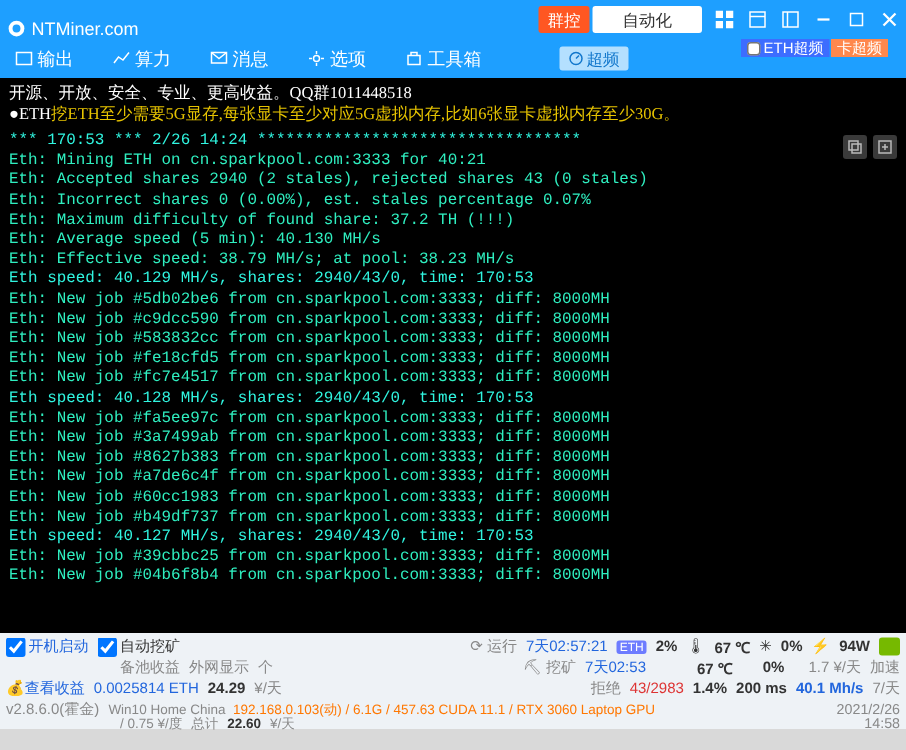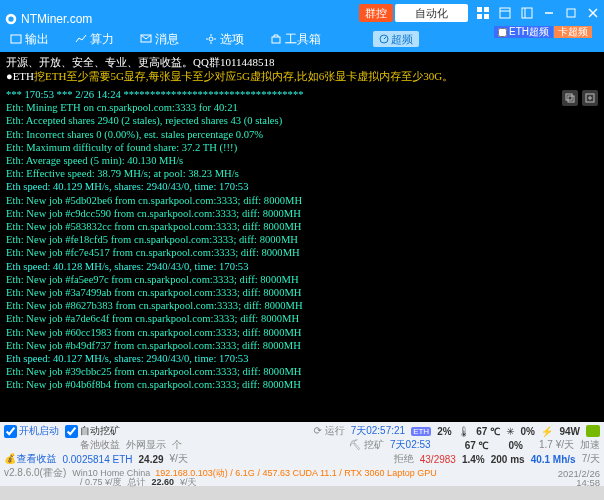--- a/index.html
+++ b/index.html
@@ -18,21 +18,21 @@
   .menubar .side .chip{display:flex;align-items:center;font-size:10px;padding:0 4px;height:12px;color:#fff}
   .chip.eth{background:#3d6dff}
   .chip.cf{background:#ff884d}
   .chaopin{background:#b4e0ff;color:#1177cc;font-size:11px;padding:0 6px;border-radius:2px;height:16px;display:flex;align-items:center;gap:2px;margin-left:32px}
   .banner{background:#000;color:#fff;padding:3px 6px;font-size:11px;line-height:14px;font-family:SimSun,serif}
   .banner .l1{color:#fff}
   .banner .l2{color:#fff}
   .banner .l2 .y{color:#e6c300}
   .banner .l3{color:#fff}
   .termwrap{position:relative;background:#000}
-  .term{background:#000;color:#2fefc0;font-family:Liberation Serif, serif;font-size:10.6px;line-height:13.2px;padding:2px 6px;height:332px;overflow:hidden;white-space:pre}
+  .term{background:#000;color:#2fefc0;font-family:Liberation Mono, monospace;font-size:10.6px;line-height:13.2px;padding:2px 6px;height:332px;overflow:hidden;white-space:pre}
   .term .cy{color:#2fefc0}
   .term .bcy{color:#30f5e0}
   .copy{position:absolute;right:6px;top:4px;display:flex;gap:4px}
   .copy .ic{width:16px;height:16px;background:#3a3a3a;border-radius:2px;display:flex;align-items:center;justify-content:center;cursor:pointer}
   .status{background:#eef2f6;padding:2px 4px;height:60px;display:flex;flex-direction:column;font-size:10px;color:#333}
   .srow{display:flex;align-items:center;height:15px;gap:6px}
   .srow .chk{display:flex;align-items:center;gap:2px}
   .srow .chk input{margin:0}
   .srow .sp{flex:1}
   .ethb{background:#6d7cff;color:#fff;font-size:8px;padding:0 2px;border-radius:2px}

